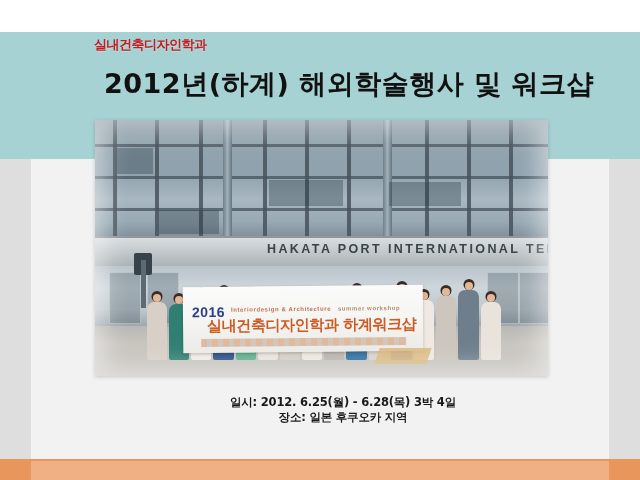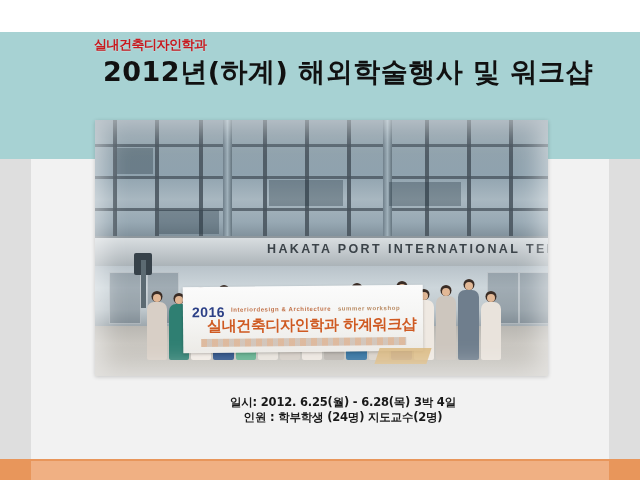--- a/index.html
+++ b/index.html
@@ -88,23 +88,22 @@
     text-shadow: 0 1px 0 rgba(255,255,255,0.25);
     white-space: nowrap;
   }
   .main-title {
     font-family: "DejaVu Sans", sans-serif;
     font-size: 27px;
     font-weight: 700;
     color: #111111;
     letter-spacing: 0.5px;
     line-height: 1.15;
-    margin: 4px;
-    white-space: nowrap;
-    text-align: center;
+    margin: 16px;
+    white-space: nowrap;
   }
 
   
   .photo-frame {
     position: absolute;
     left: 95px;
     top: 120px;
     width: 453px;
     height: 256px;
     overflow: hidden;
@@ -448,19 +447,19 @@
       <div class="bn-ko">실내건축디자인학과 하계워크샵</div>
       <div class="bn-foot"></div>
     </div>
 
     <div class="ph-mat"></div>
     <div class="ph-vignette"></div>
   </div>
 
   <div class="caption-block">
     <p class="caption-line">일시: 2012.  6.25(월)  -  6.28(목)  3박  4일</p>
-    <p class="caption-line">인원 : 학부학생  (24명) 지도교수(2명)</p>
+    <p class="caption-line">장소: 일본  후쿠오카  지역</p>
   </div>
 
   <div class="band-orange"></div>
   <div class="band-orange-inner"></div>
 
 </div>
 
 </body></html>

